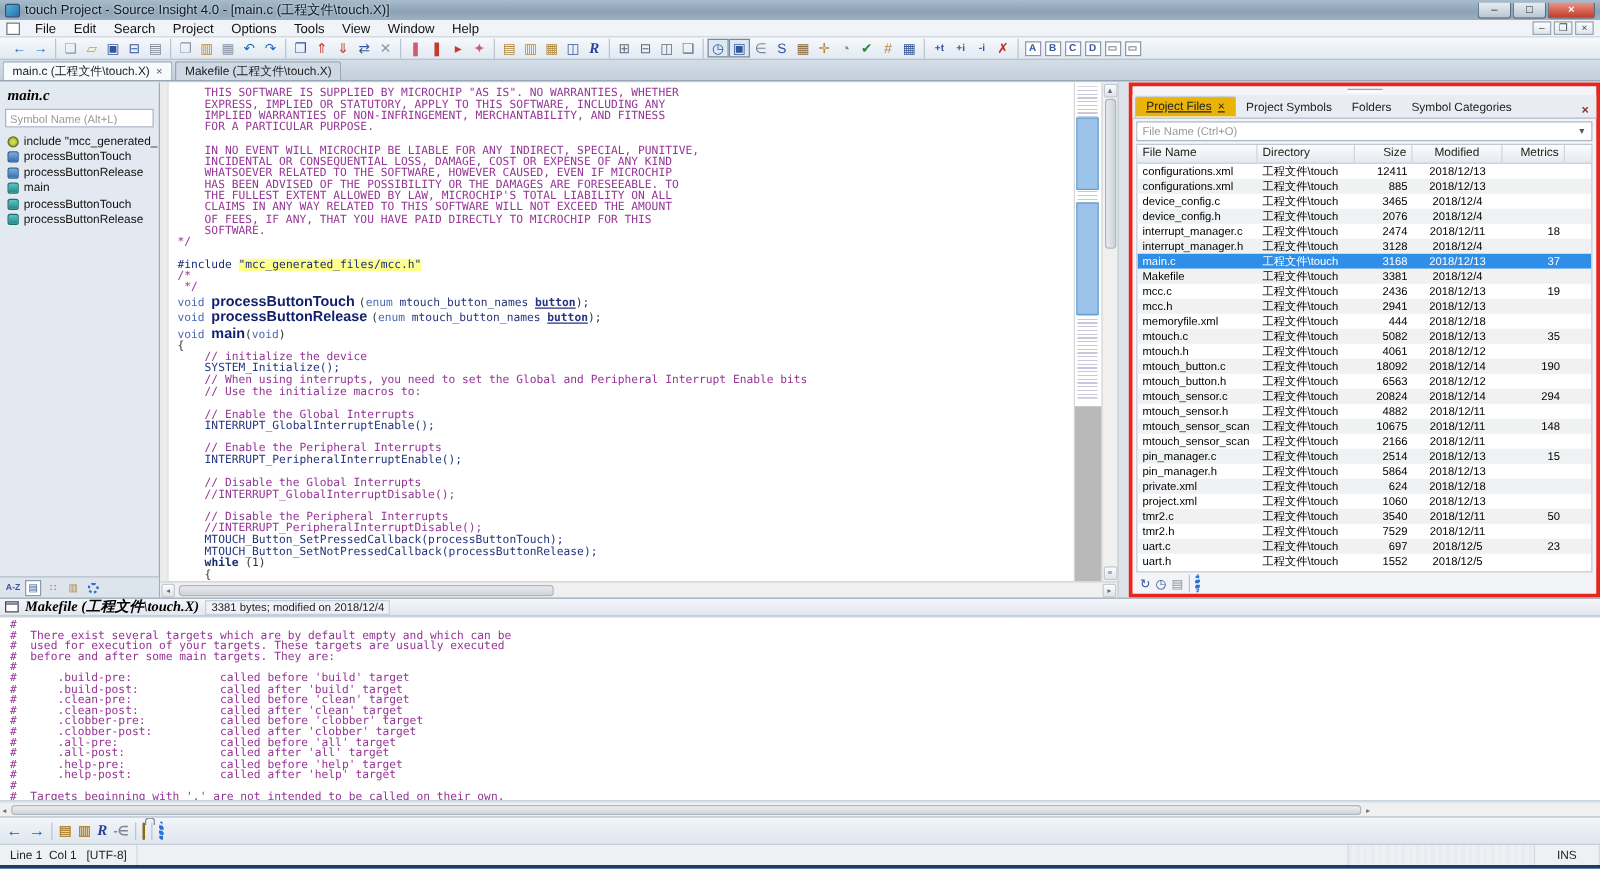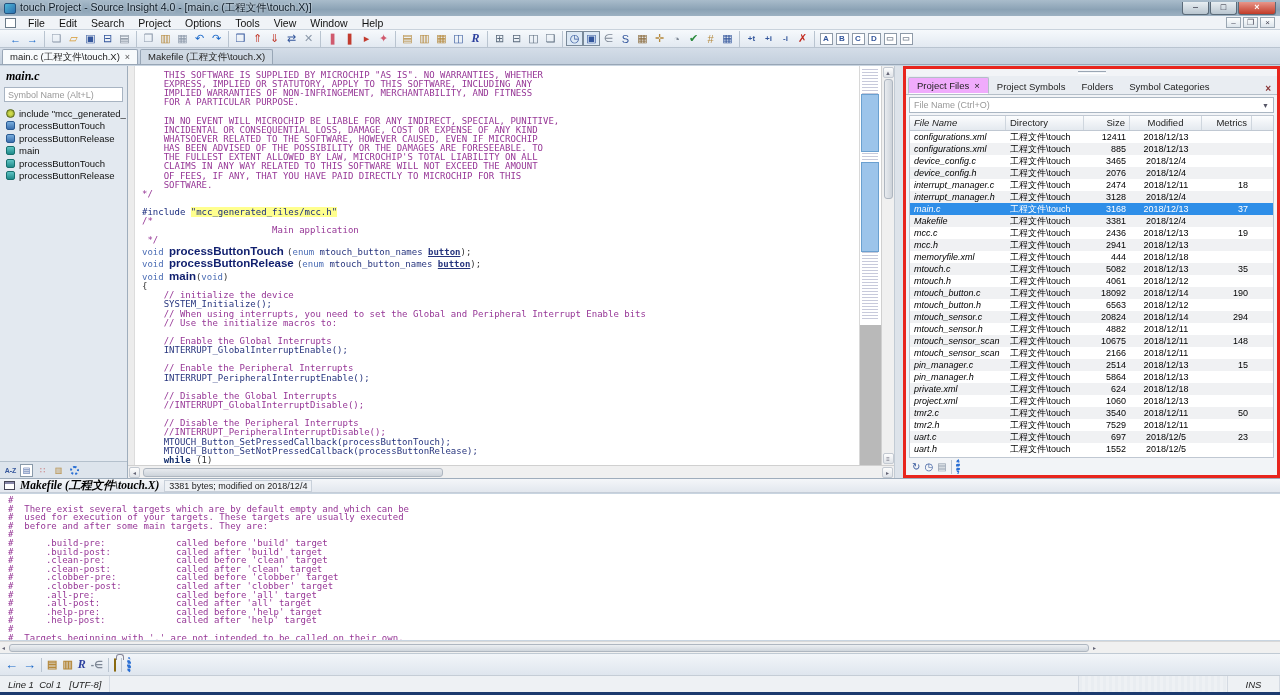--- a/index.html
+++ b/index.html
@@ -85,35 +85,35 @@
   .hscroll { height:13px; background:#f0f0f0; border-top:1px solid #d0d0d0; display:flex; align-items:center; padding:0 1px; }
   .hthumb { height:9px; width:300px; background:linear-gradient(#e8ebef,#cdd3da); border:1px solid #aeb6c0; border-radius:3px; margin-left:3px; }
   .splitterV { width:9px; background:#dde3ea; border-left:1px solid #c2cbd4; flex:none; }
 
   
   .panel-outer { width:377px; flex:none; border:3px solid #e8251d; background:#f2f4f7; display:flex; flex-direction:column; }
   .p-grip { height:7px; display:flex; align-items:center; justify-content:center; }
   .p-grip span { width:28px; border-top:1px solid #9aa6b4; border-bottom:1px solid #fff; height:3px; }
   .p-tabs { height:19px; display:flex; align-items:flex-end; padding:0 2px; border-bottom:1px solid #b4bec8; background:#e9edf2; }
   .p-tab { font-size:9.5px; padding:2px 8px 2px 8px; color:#222; display:flex; gap:5px; align-items:center; }
-  .p-tab.active { background:#f0abfc; border:1px solid #b4bec8; border-bottom:1px solid #fbfcfd; border-radius:2px 2px 0 0; }
+  .p-tab.active { background:#eab308; border:1px solid #b4bec8; border-bottom:1px solid #fbfcfd; border-radius:2px 2px 0 0;text-decoration:underline; }
   .p-close { margin-left:auto; color:#833; font-size:10px; font-weight:bold; padding:0 4px; }
   .p-combo { margin:2px 3px; height:16px; border:1px solid #aab6c2; background:#fff; display:flex; align-items:center; }
   .p-combo input { flex:1; border:none; outline:none; font-size:9px; padding:0 4px; color:#444; }
   .p-combo input::placeholder { color:#999; }
   .p-combo .dd { font-size:7px; color:#556; padding:0 4px; }
   .grid { flex:1; display:flex; flex-direction:column; margin:0 3px; border:1px solid #c0c8d2; background:#fff; min-height:0; }
   .g-head { display:flex; height:15px; background:linear-gradient(#fcfdfe,#e4e9ef); border-bottom:1px solid #c0c8d2; }
   .g-head .c { font-size:9.5px; color:#222; padding:1px 4px; border-right:1px solid #cfd6de; }
   .g-rows { flex:1; overflow:hidden; }
   .g-row { display:flex; height:12px; align-items:center; }
   .g-row:nth-child(even) { background:#f0f1f3; }
   .g-row.sel { background:#2e8ee8 !important; color:#fff; }
   .g-row .c { font-size:9px; padding:0 4px; white-space:nowrap; overflow:hidden; }
-  .c0 { width:96px; flex:none;font-style:italic; }
+  .c0 { width:96px; flex:none; }
   .c1 { width:78px; flex:none; }
   .c2 { width:46px; flex:none; text-align:right; }
   .c3 { width:72px; flex:none; text-align:center; }
   .c4 { width:50px; flex:none; text-align:right; }
   .p-tools { height:17px; display:flex; align-items:center; gap:4px; padding:0 6px; }
   .p-tool { font-size:10px; color:#33569c; }
 
   
   .bpanel-head { position:absolute; top:478px; left:0; right:0; height:15px; background:linear-gradient(#f4f6f9,#e2e7ee); border-top:1px solid #9fadbc; border-bottom:1px solid #c5cdd8; display:flex; align-items:center; padding:0 4px; gap:5px; }
   .bp-ico { width:11px; height:9px; border:1px solid #445; background:#fff; box-shadow:inset 0 2px #88a; flex:none; }
@@ -126,21 +126,21 @@
   .bp-hthumb { height:8px; flex:1; max-width:1080px; background:linear-gradient(#eceff2,#cfd5dc); border:1px solid #aeb6c0; border-radius:3px; margin:0 4px; }
 
   
   .btoolbar { position:absolute; top:653px; left:0; right:0; height:22px; background:linear-gradient(#f2f5f9,#dfe6ee); border-top:1px solid #c0cad4; display:flex; align-items:center; gap:5px; padding:0 5px; }
   .bt-btn { font-size:13px; color:#1565c8; font-weight:bold; }
   .bt-sep { width:1px; height:14px; background:#b9c4d0; }
   .lock-ico { width:10px; height:8px; background:linear-gradient(#e8c860,#b89020); border:1px solid #8a6a10; border-radius:1px; position:relative; margin-top:4px; }
   .lock-ico:before { content:""; position:absolute; top:-5px; left:1px; width:6px; height:5px; border:1.5px solid #889; border-bottom:none; border-radius:3px 3px 0 0; }
   .gear-ico { width:9px; height:9px; border-radius:50%; border:2px dotted #2a6fd4; }
   .statusbar { position:absolute; top:675px; left:0; right:0; height:17px; background:#eef1f4; border-top:1px solid #c5cdd6; display:flex; align-items:center; font-size:9.5px; color:#222; }
-  .st-seg { padding:0 8px; height:100%; display:flex; align-items:center; border-right:1px solid #d4dae2; white-space:pre;font-style:italic; }
+  .st-seg { padding:0 8px; height:100%; display:flex; align-items:center; border-right:1px solid #d4dae2; white-space:pre; }
   .st-fill { flex:1; border-right:none; }
   .st-blank { width:150px; border-left:1px solid #d4dae2; border-right:1px solid #d4dae2; background:repeating-linear-gradient(90deg,#e9edf1 0 3px,#eef1f4 3px 6px); }
   .st-ins { width:52px; justify-content:center; }
   .bottom-strip { position:absolute; bottom:0; left:0; right:0; height:3px; background:#1c3a6e; }
 </style>
 </head>
 <body>
 
 <div class="titlebar">
   <span class="app-ico"></span>
@@ -313,21 +313,20 @@
           <div class="code-line"><span class="s-cmt">    WHATSOEVER RELATED TO THE SOFTWARE, HOWEVER CAUSED, EVEN IF MICROCHIP</span></div>
           <div class="code-line"><span class="s-cmt">    HAS BEEN ADVISED OF THE POSSIBILITY OR THE DAMAGES ARE FORESEEABLE. TO</span></div>
           <div class="code-line"><span class="s-cmt">    THE FULLEST EXTENT ALLOWED BY LAW, MICROCHIP'S TOTAL LIABILITY ON ALL</span></div>
           <div class="code-line"><span class="s-cmt">    CLAIMS IN ANY WAY RELATED TO THIS SOFTWARE WILL NOT EXCEED THE AMOUNT</span></div>
           <div class="code-line"><span class="s-cmt">    OF FEES, IF ANY, THAT YOU HAVE PAID DIRECTLY TO MICROCHIP FOR THIS</span></div>
           <div class="code-line"><span class="s-cmt">    SOFTWARE.</span></div>
           <div class="code-line"><span class="s-cmt">*/</span></div>
           <div class="code-line">&nbsp;</div>
           <div class="code-line"><span class="s-pp">#include </span><span class="s-strhl">"mcc_generated_files/mcc.h"</span></div>
           <div class="code-line"><span class="s-cmt">/*</span></div>
-          <div class="code-line"><span class="s-cmt">                        Main application</span></div>
           <div class="code-line"><span class="s-cmt"> */</span></div>
           <div class="code-line tall"><span class="s-kw">void </span><span class="s-fn">processButtonTouch </span><span class="s-pl">(</span><span class="s-kw">enum</span><span class="s-id"> mtouch_button_names </span><span class="s-un">button</span><span class="s-pl">);</span></div>
           <div class="code-line tall"><span class="s-kw">void </span><span class="s-fn">processButtonRelease </span><span class="s-pl">(</span><span class="s-kw">enum</span><span class="s-id"> mtouch_button_names </span><span class="s-un">button</span><span class="s-pl">);</span></div>
           <div class="code-line tall"><span class="s-kw">void </span><span class="s-fn">main</span><span class="s-pl">(</span><span class="s-kw">void</span><span class="s-pl">)</span></div>
           <div class="code-line"><span class="s-pl">{</span></div>
           <div class="code-line"><span class="s-cmt">    // initialize the device</span></div>
           <div class="code-line"><span class="s-id">    SYSTEM_Initialize();</span></div>
           <div class="code-line"><span class="s-cmt">    // When using interrupts, you need to set the Global and Peripheral Interrupt Enable bits</span></div>
           <div class="code-line"><span class="s-cmt">    // Use the initialize macros to:</span></div>
           <div class="code-line">&nbsp;</div>

